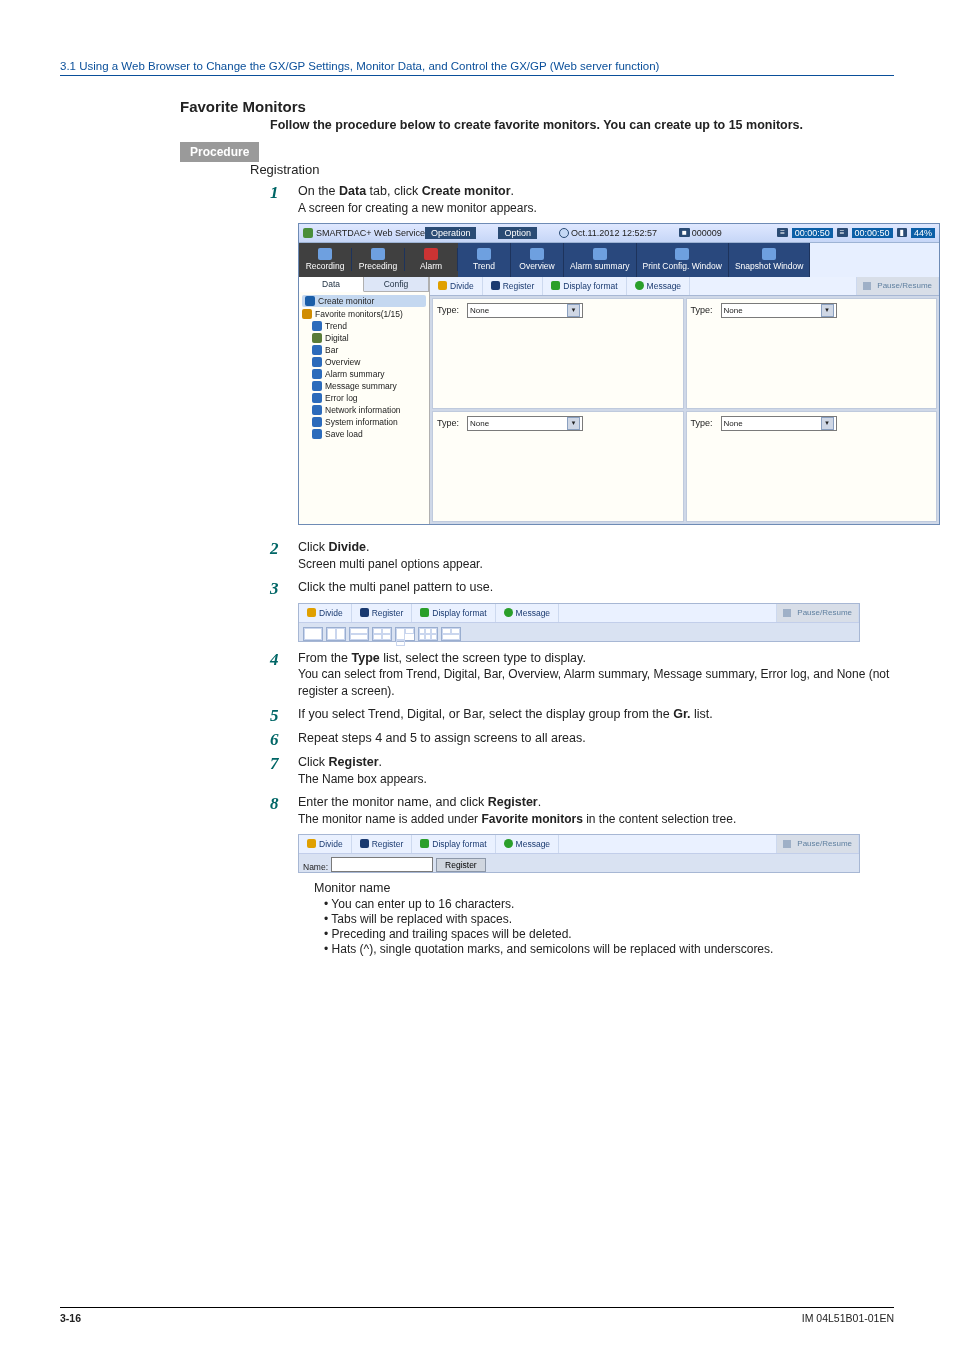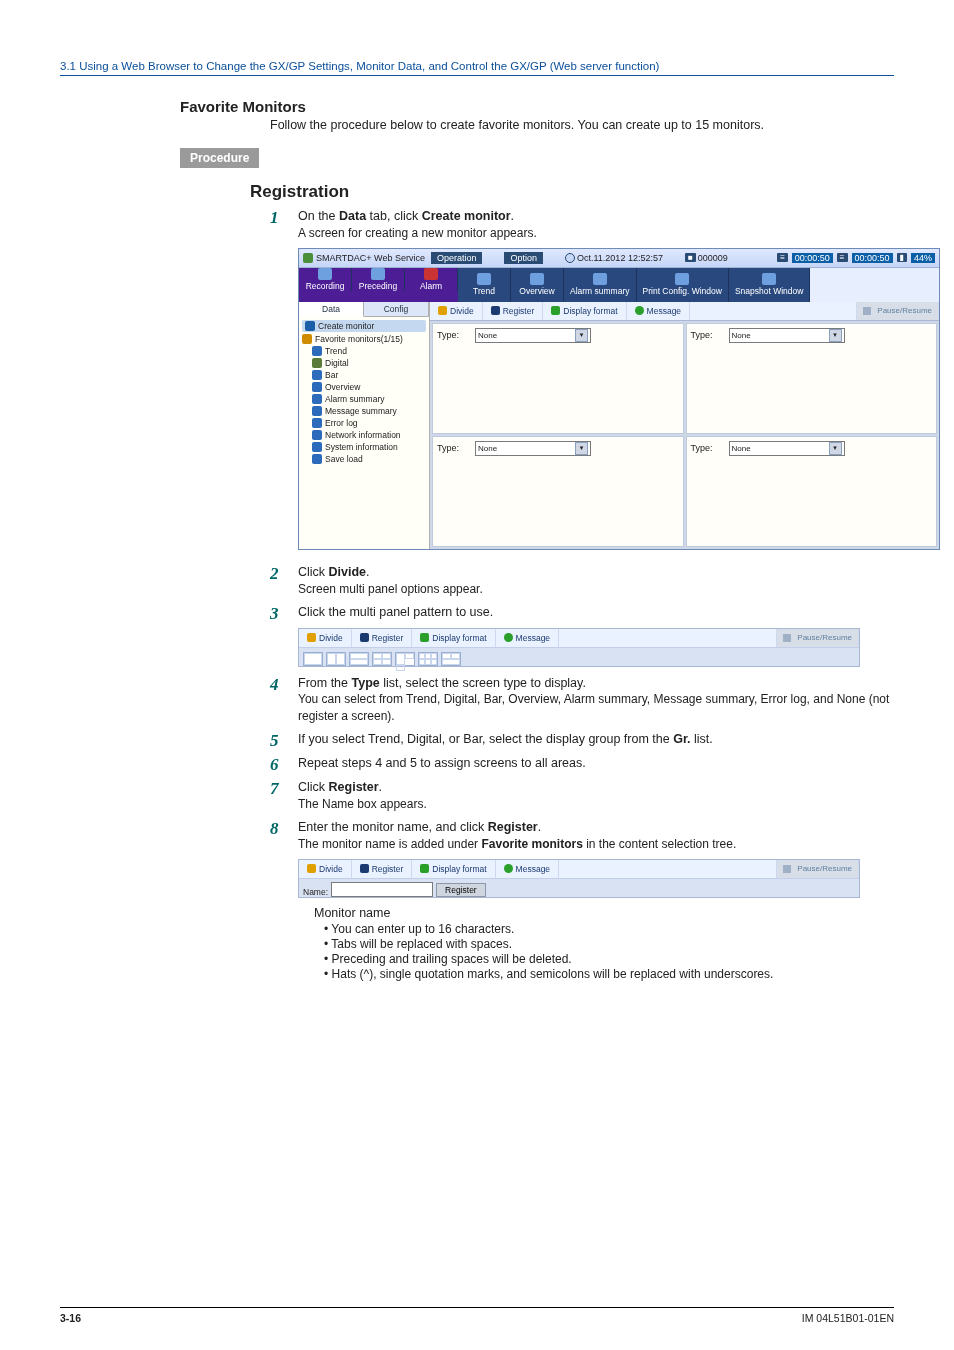--- a/index.html
+++ b/index.html
@@ -27,38 +27,39 @@
   .section-title {
     font-size: 15px;
     font-weight: bold;
     color: #222;
     margin-left: 120px;
     margin-bottom: 3px;
   }
   .section-intro {
     font-size: 12.5px;
     margin-left: 210px;
-    margin-bottom: 16px;
+    margin-bottom: 10px;
+    font-weight: bold;
   }
   .procedure-wrap {
     margin-left: 120px;
   }
   .procedure-label {
     display: inline-block;
     background: #9a9a9a;
     color: #fff;
     font-weight: bold;
     font-size: 12px;
     padding: 3px 10px;
   }
   .subhead {
-    font-weight: bold;
-    font-size: 17px;
+    font-weight: normal;
+    font-size: 13px;
     margin-left: 70px;
-    margin-top: 14px;
+    margin-top: 0;
     margin-bottom: 6px;
   }
   .steps {
     margin-left: 90px;
   }
   .step-row {
     display: flex;
     align-items: flex-start;
     margin-bottom: 6px;
   }
@@ -91,32 +92,32 @@
     color: #222;
     display: flex;
     flex-direction: column;
   }
   .app-titlebar {
     display:flex; align-items:center; height:18px;
     background: linear-gradient(#dfe8ff,#c6d6f7);
     border-bottom: 1px solid #9db3d4;
     font-size: 9px;
     padding: 0 4px;
-    gap:6px;
+    gap:0;
   }
   .tb-left{display:flex;align-items:center;gap:3px;flex:0 0 auto}
   .tb-center{flex:1;display:flex;align-items:center;gap:22px;justify-content:flex-start}
   .tb-right{display:flex;align-items:center;gap:4px}
   .tb-seg{display:flex;align-items:flex-start;gap:2px}
   .tb-pill{background:#2a4b74;color:#fff;padding:0 3px;font-size:8px;border-radius:1px}
   .clock-ico{width:8px;height:8px;border-radius:50%;border:1px solid #2a4b74;background:#c5d8f5;display:inline-block}
   .app-menubar{
     display:flex;height:34px;color:#fff;font-size:8.5px;
   }
-  .mb-group1{display:flex;align-items:flex-start;background:#4c1d95}
+  .mb-group1{display:flex;align-items:center;background:#404040}
   .mb-group2{display:flex;align-items:stretch;background:#29487d}
   .mb-btn{display:flex;flex-direction:column;align-items:center;justify-content:center;padding:0 6px;gap:1px;min-width:40px;border-right:1px solid #1d335c}
   .mb-ico{width:14px;height:12px;background:#6ea0e0;border-radius:2px}
   .app-body{display:flex;flex:1;min-height:0}
   .app-side{
     width:130px;background:#fffef7;border-right:1px solid #b0b0b0;
     display:flex;flex-direction:column;font-size:8.5px;
   }
   .side-tabs{display:flex;border-bottom:1px solid #b0b0b0}
   .side-tab{flex:1;text-align:center;padding:2px 0;background:#dde6f7;border-right:1px solid #b0b0b0;color:#234}
@@ -128,21 +129,21 @@
   .app-main{flex:1;display:flex;flex-direction:column}
   .tool-tabs{display:flex;border-bottom:1px solid #a7b7d4;height:18px;align-items:stretch;background:#eaf1ff}
   .ttab{display:flex;align-items:center;gap:3px;padding:0 8px;font-size:8.5px;border-right:1px solid #cdd9ef;color:#1a3a70}
   .tt-yellow-ico{width:9px;height:9px;background:#e0a000;border-radius:2px}
   .tt-reg-ico{width:9px;height:9px;background:#1a3a70;border-radius:2px}
   .tt-disp-ico{width:9px;height:9px;background:#2a9f2a;border-radius:2px}
   .tt-msg-ico{width:9px;height:9px;background:#2a9f2a;border-radius:50%}
   .tt-pause{margin-left:auto;background:#d8dee8;font-size:8px;color:#6080a0;padding:0 6px;border-left:1px solid #cdd9ef}
   .panel-grid{display:grid;grid-template-columns:1fr 1fr;grid-template-rows:1fr 1fr;flex:1;gap:2px;padding:2px;background:#cfd8e8}
   .pcell{background:#fffef8;border:1px solid #bfcadd;padding:4px}
-  .pcell-row{display:flex;align-items:center;gap:16px}
+  .pcell-row{display:flex;align-items:center;gap:8px}
   .pcell-sel{flex:0 0 110px;height:13px;border:1px solid #7a7a7a;background:#fff;font-size:8px;display:flex;align-items:center;justify-content:space-between;padding:0 2px}
   .dd-arrow{width:11px;height:11px;background:#cfd7e5;border:1px solid #8aa0c0;font-size:7px;display:flex;align-items:center;justify-content:center}
 
   
   .mini-strip{
     width:560px;margin:4px 0 8px 28px;border:1px solid #a7b7d4;font-size:8.5px;
     background:#eaf1ff;display:flex;flex-direction:column
   }
   .mini-row1{display:flex;height:18px;align-items:stretch}
   .mini-row2{display:flex;height:18px;align-items:flex-end;gap:3px;background:#d9e2f2;border-top:1px solid #c2ceea;padding:0 4px}

